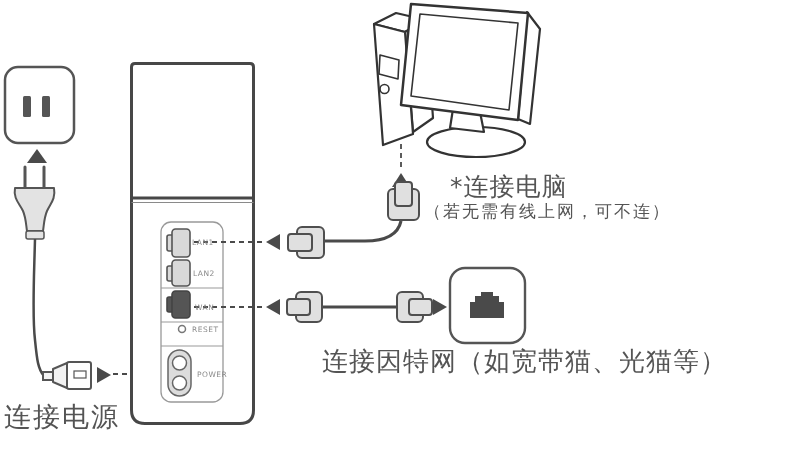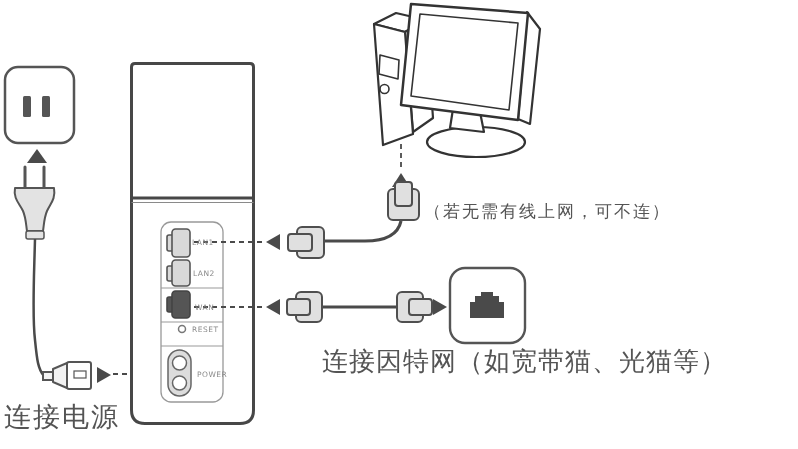--- a/index.html
+++ b/index.html
@@ -147,16 +147,17 @@
       </g>
       <polygon points="447,307 433,299 433,315" fill="#4a4a4a"></polygon>
     </g>
 
     <g>
       <rect x="450" y="268" width="75" height="75" rx="15" fill="#fff" stroke="#555" stroke-width="2.4"></rect>
       <path d="M470,318 V302 H475 V296 H481 V292 H493 V296 H499 V302 H504 V318 Z" fill="#4a4a4a"></path>
     </g>
   </svg>
 
+  <div class="note note-computer-1">*连接电脑</div>
   <div class="note note-computer-2">（若无需有线上网，可不连）</div>
   <div class="note note-power">连接电源</div>
   <div class="note note-internet">连接因特网（如宽带猫、光猫等）</div>
 </div>
 
 </body></html>

